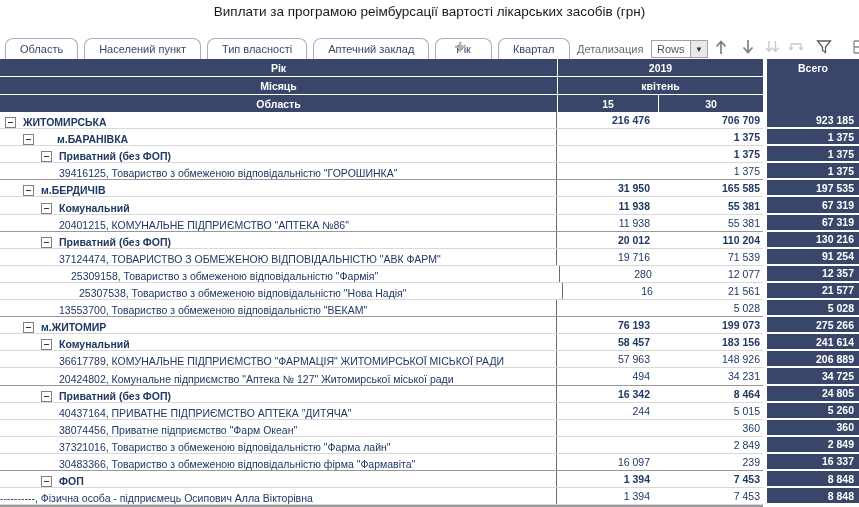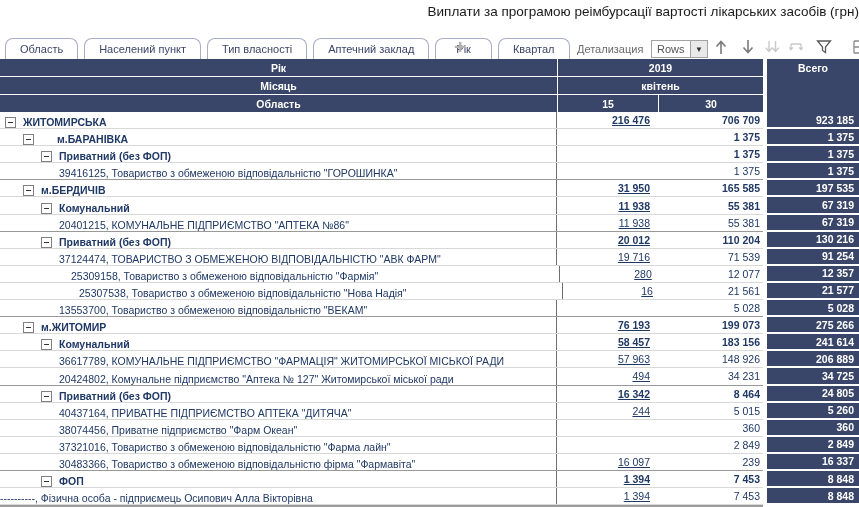--- a/index.html
+++ b/index.html
@@ -2,21 +2,21 @@
 <html><head>
 <meta charset="utf-8">
 <style>
   html,body{margin:0;padding:0;}
   body{
     width:859px;height:507px;position:relative;overflow:hidden;
     background:#fff;font-family:"Liberation Sans",sans-serif;
     -webkit-font-smoothing:antialiased;
   }
   .title{
-    position:absolute;top:4px;left:0;right:0;text-align:right;
+    position:absolute;top:4px;left:0;right:0;text-align:center;
     font-size:13.5px;color:#1a1a1a;
   }
   
   .chips{position:absolute;left:5px;top:38px;display:flex;gap:6px;align-items:flex-end;}
   .chip{
     height:21px;line-height:20px;padding:0 14px;box-sizing:border-box;
     border:1px solid #a9aec6;border-bottom:none;border-radius:8px 8px 0 0;
     background:#fff;color:#3c4568;font-size:11px;white-space:nowrap;cursor:pointer;
   }
   .chip.small{padding:0 20px;}
@@ -52,21 +52,21 @@
   }
   .row-main.group-end{border-bottom:1px solid #999;}
   .cell-label{
     width:557px;box-sizing:border-box;display:flex;align-items:flex-end;
     border-right:1px solid #6e6e6e;color:#1f3864;font-size:10.5px;overflow:hidden;white-space:nowrap;
   }
   .cell-num{
     box-sizing:border-box;display:flex;align-items:center;justify-content:flex-end;
     color:#1f3864;font-size:10.5px;
   }
-  .c15{width:101px;padding-right:8px;text-decoration:underline;}
+  .c15{width:101px;padding-right:8px;}
   .c30{width:105px;padding-right:3px;}
   .cell-total{
     margin-left:4px;width:92px;box-sizing:border-box;background:#3a4669;color:#fff;
     font-size:10.5px;font-weight:700;display:flex;align-items:center;justify-content:flex-end;
     padding-right:5px;border-bottom:2px solid #fff;
   }
   .prow.bold .cell-label, .prow.bold .cell-num{font-weight:700;}
   .minus-box{
     display:inline-block;width:11px;height:11px;box-sizing:border-box;border:1px solid #808080;
     background:#fff;position:relative;margin-right:7px;flex:none;cursor:pointer;

